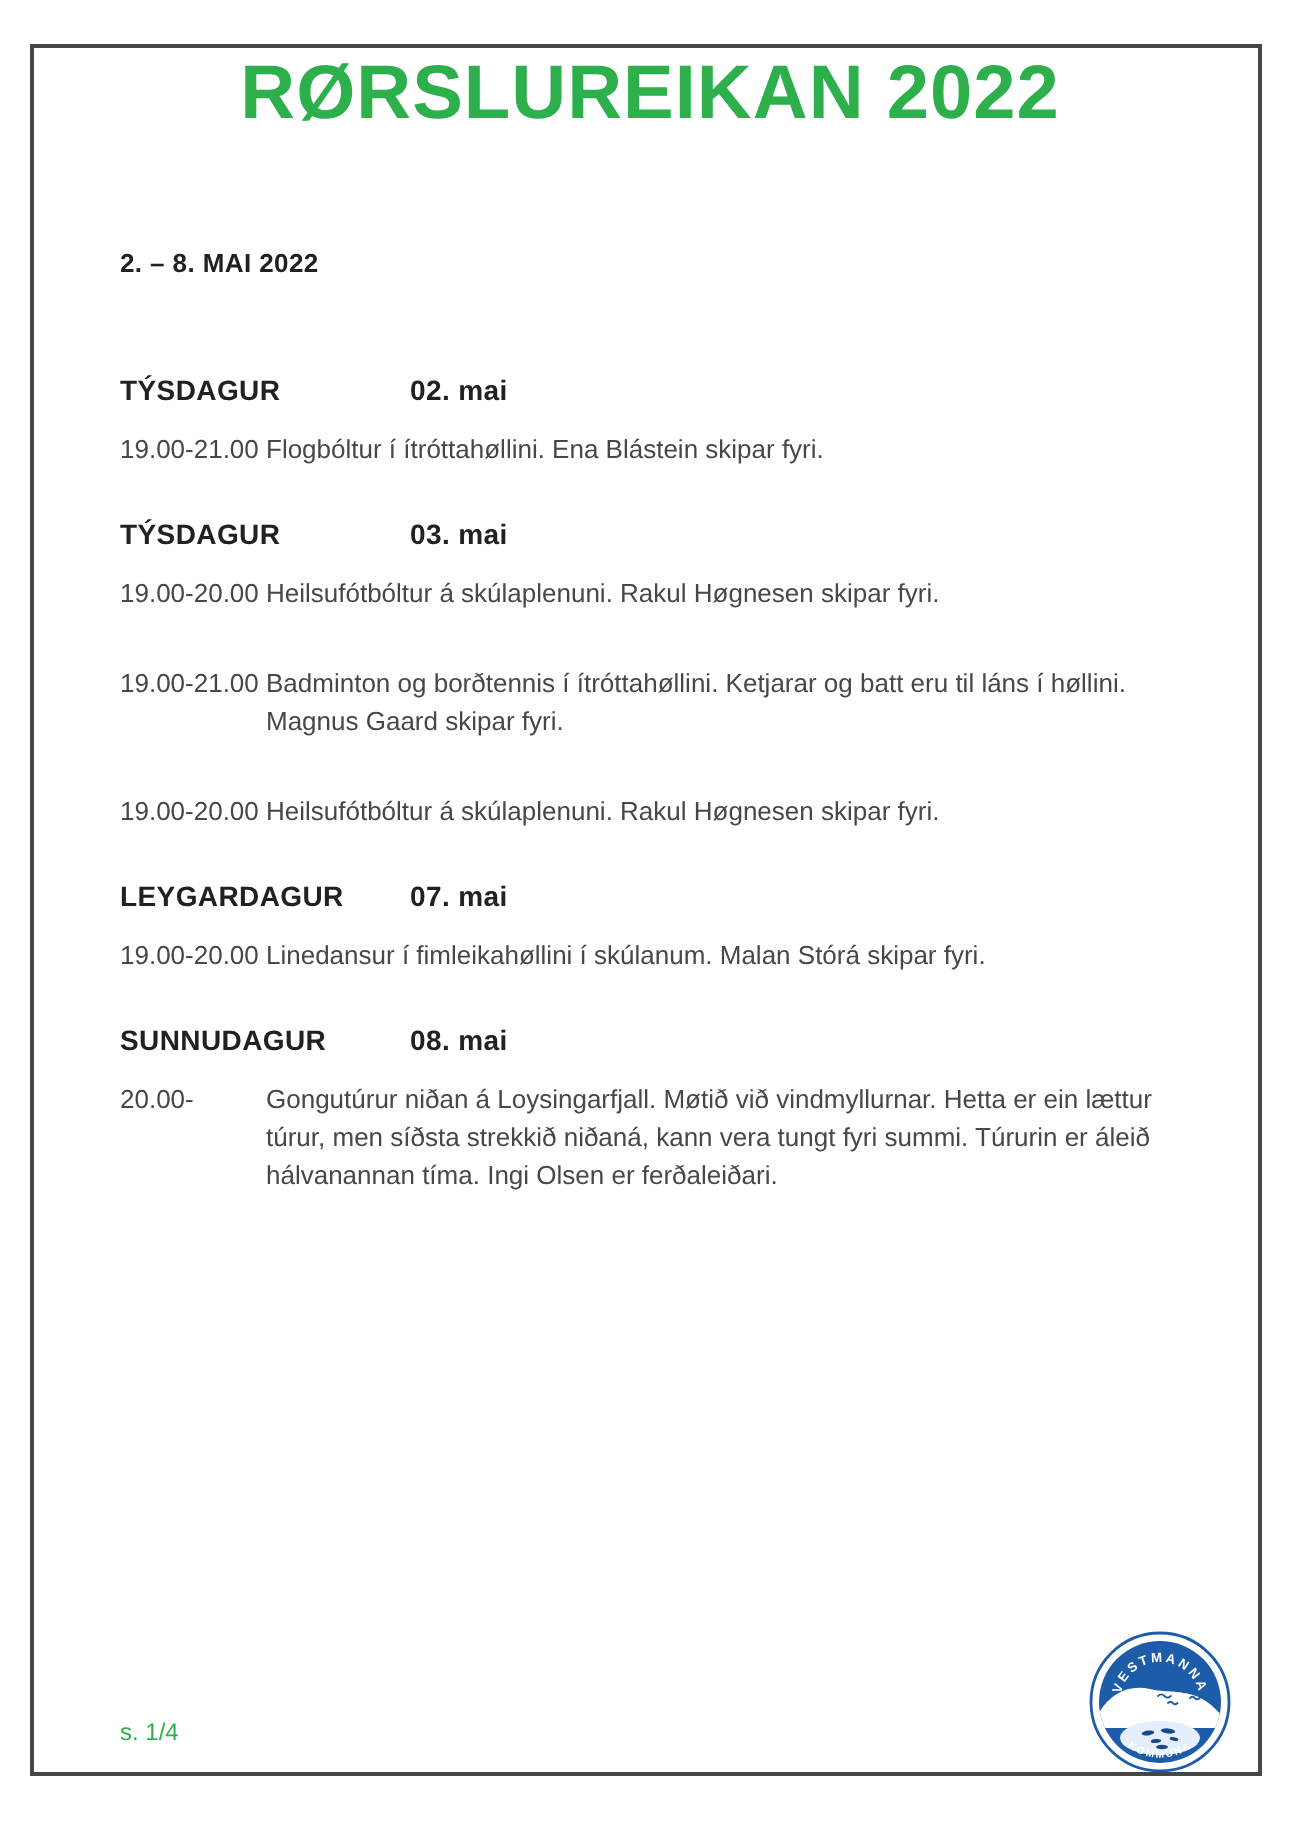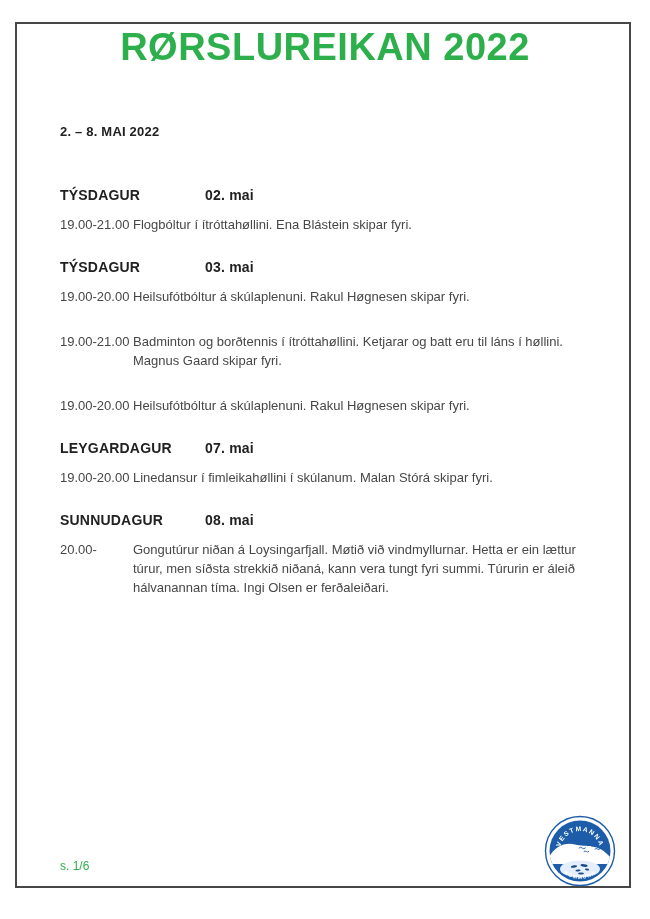--- a/index.html
+++ b/index.html
@@ -170,21 +170,21 @@
     </header>
     <div class="entries">
   <div class="entry">
     <span class="entry-time">20.00-</span>
     <span class="entry-text">Gongutúrur niðan á Loysingarfjall. Møtið við vindmyllurnar. Hetta er ein lættur túrur, men síðsta strekkið niðaná, kann vera tungt fyri summi. Túrurin er áleið hálvanannan tíma. Ingi Olsen er ferðaleiðari.</span>
   </div>
 </div>
   </section>
 </main>
 
-<div class="footer-page">s. 1/6</div>
+<div class="footer-page">s. 1/4</div>
 
 <div class="logo">
   <svg viewBox="0 0 72 72">
     <circle cx="36" cy="36" r="34.5" style="fill:#ffffff;stroke:var(--logo-blue);stroke-width:1.4"></circle>
     <circle cx="36" cy="36" r="30.5" style="fill:var(--logo-blue)"></circle>
     <clipPath id="seal-clip">
         <circle cx="36" cy="36" r="30.5"></circle>
       </clipPath>
     <g clip-path="url(#seal-clip)">
 

